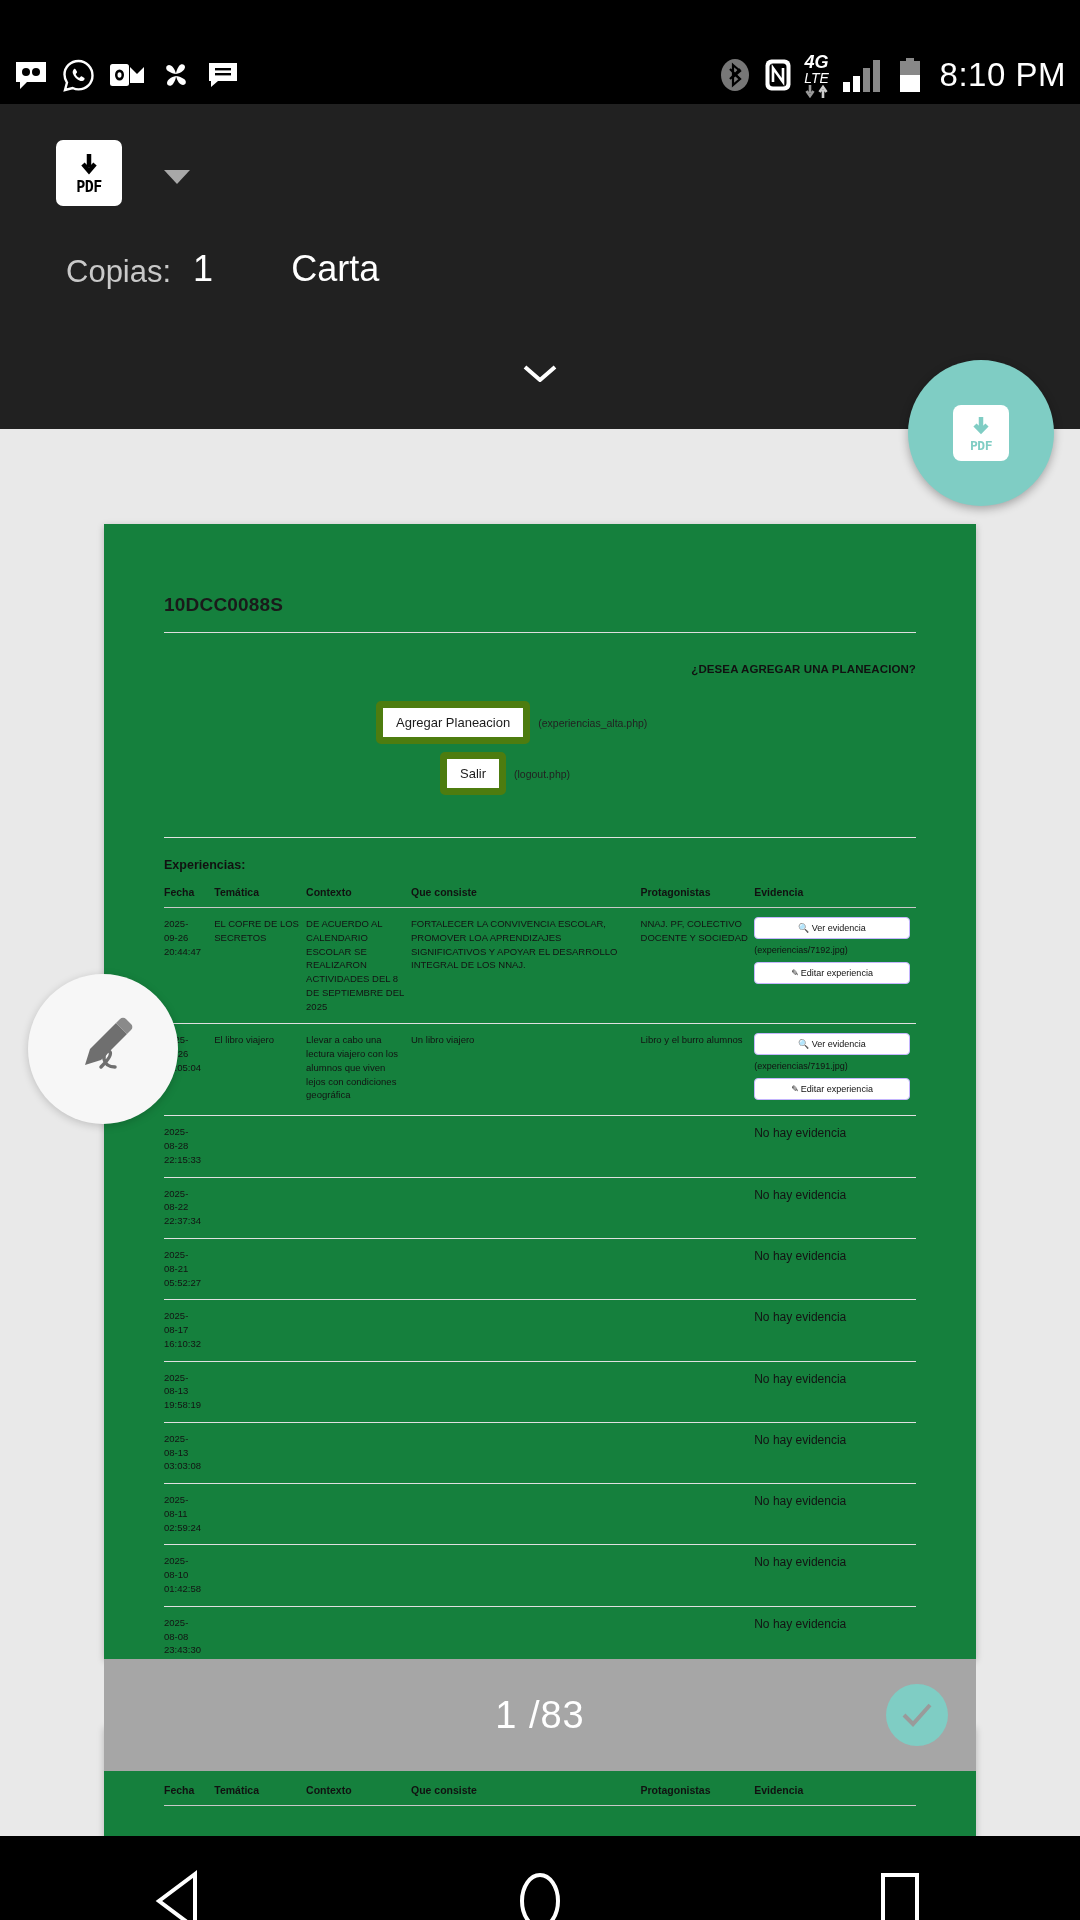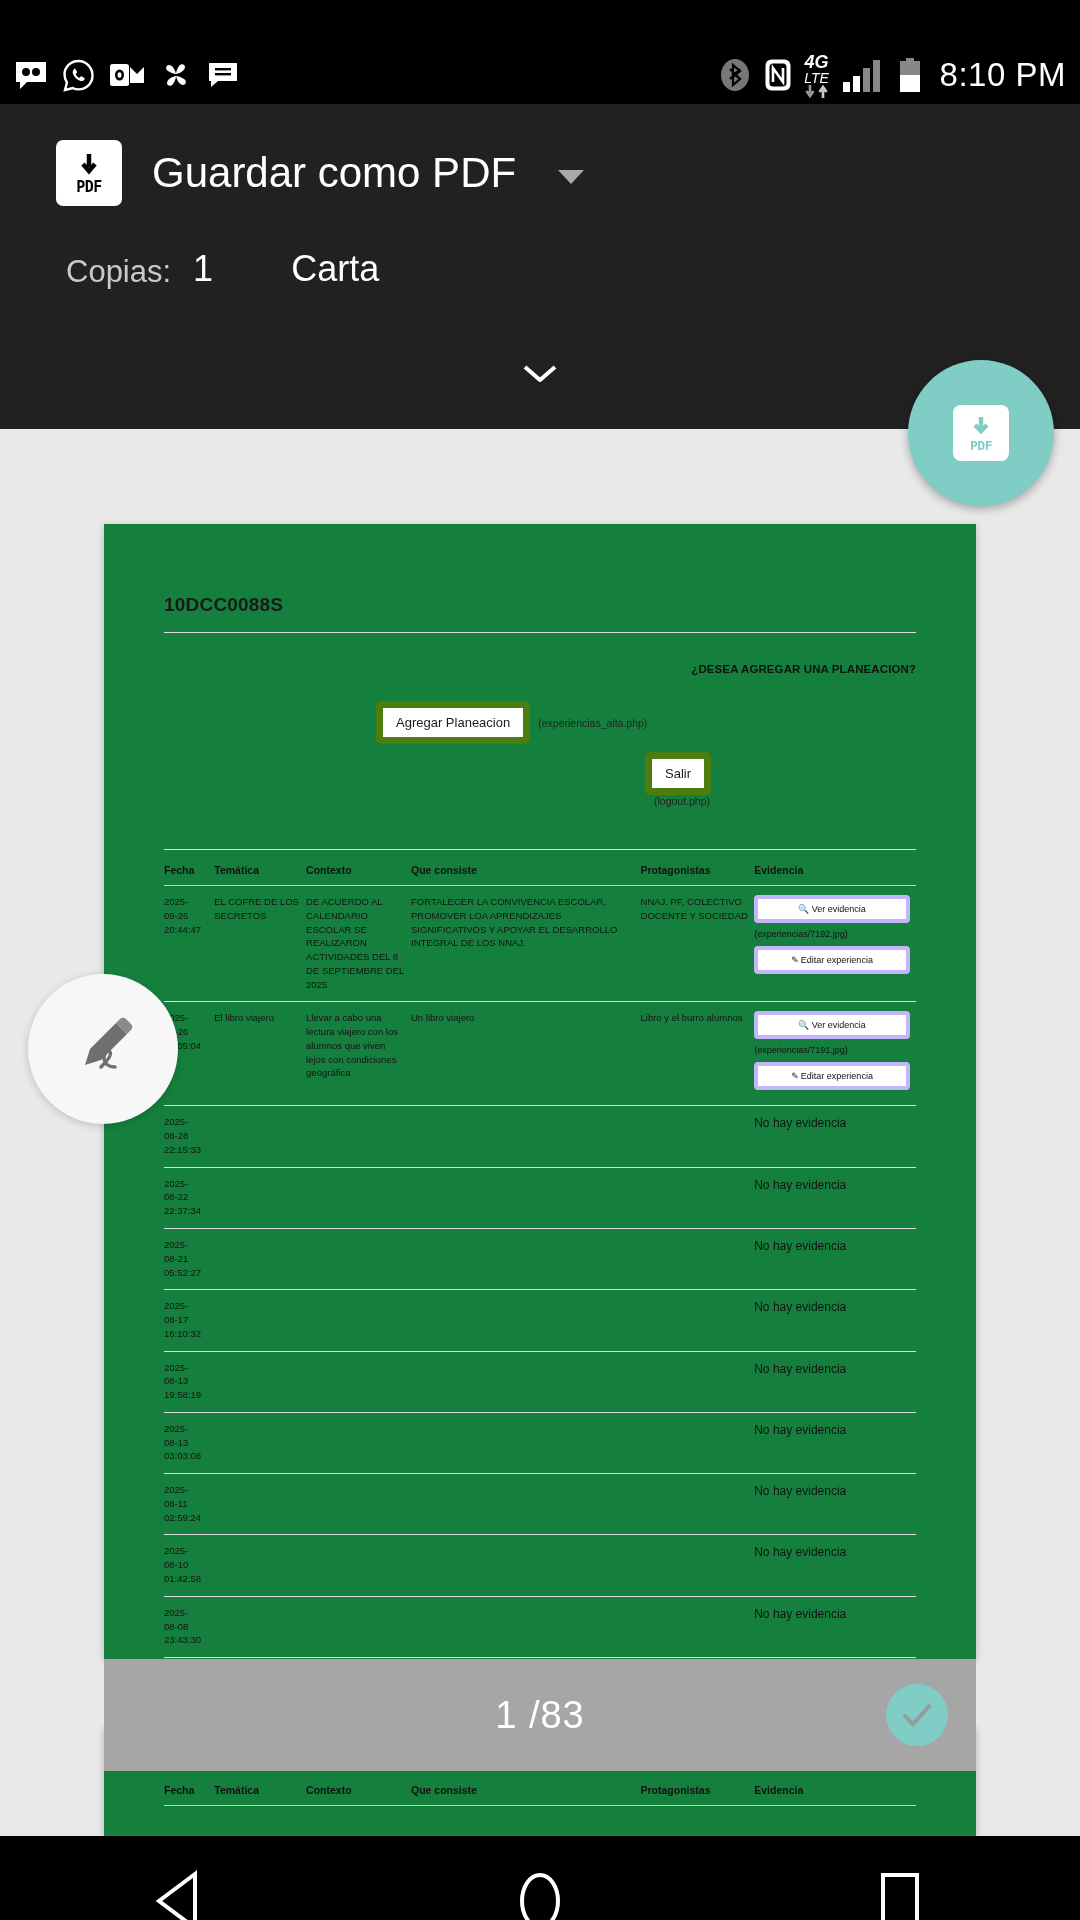--- a/index.html
+++ b/index.html
@@ -94,21 +94,21 @@
     font-family: "Liberation Sans", sans-serif; letter-spacing: .2px;
   }
   .hr { border: 0; border-top: 1px solid #dedede; margin: 16px 0 0 0; }
 
   .ask {
     text-align: right; font-size: 11.5px; font-weight: bold; color: #111;
     margin-top: 30px; letter-spacing: .1px;
   }
   .btnrow { display: flex; align-items: center; margin-top: 26px; }
   .btnrow.r1 { padding-left: 212px; }
-  .btnrow.r2 { padding-left: 276px; margin-top: 8px; flex-direction: column; }
+  .btnrow.r2 { padding-left: 276px; margin-top: 8px; }
   .wbtn {
     border: 7px solid #4d7c0f; border-radius: 5px; background: #fff;
     font-size: 13px; color: #1c1c1c; padding: 7px 13px;
     font-family: "Liberation Sans", sans-serif;
   }
   .fname { font-size: 10.5px; color: #222; margin-left: 8px; }
 
   .hr2 { border: 0; border-top: 1px solid #e2e2e2; margin: 42px 0 0 0; }
   .exp-label { font-size: 12.5px; font-weight: bold; color: #111; margin-top: 20px; }
 
@@ -123,21 +123,21 @@
   }
   .c-fecha { width: 46px; }
   .c-tema  { width: 84px; }
   .c-ctx   { width: 96px; }
   .c-que   { width: 210px; }
   .c-prot  { width: 104px; }
   .c-evi   { width: 148px; }
   .nowrapdate { white-space: pre-line; }
 
   .ev-btn {
-    display: block; width: 100%; border: 4px solid #c4b5fd; border-radius: 4px;
+    display: block; width: 100%; border: 1px solid #c4b5fd; border-radius: 4px;
     background: #fff; font-size: 9px; color: #111; padding: 5px 0;
     text-align: center; margin-bottom: 5px;
   }
   .ev-path { font-size: 9px; color: #111; margin-bottom: 5px; }
   .no-ev { font-size: 12px; color: #131313; }
   .mini-ico { font-size: 9px; margin-right: 2px; }
 
   
   .page2 .doc { padding: 44px 60px 0 60px; }
   table.exp.hdr-only th { border-bottom: 1px solid #c9c9c9; }
@@ -232,21 +232,20 @@
   </div>
 
   <div class="printbar">
     <div class="printer-row">
       <div class="pdf-badge">
         <svg width="30" height="28" viewBox="0 0 30 28">
           <path d="M15 2v13M9 12l6 7 6-7" stroke="#000" stroke-width="4.5" fill="none"></path>
         </svg>
         <span class="pdftxt">PDF</span>
       </div>
-      <div class="printer-name">Guardar como PDF</div>
       <div class="caret-down"></div>
     </div>
     <div class="opts-row">
       <span class="opt-label">Copias:</span>
       <span class="opt-value">1</span>
       <span class="opt-gap"></span>
       <span class="opt-value">Carta</span>
     </div>
     <svg class="expand-chevron" viewBox="0 0 34 18">
       <path d="M2 3l15 13L32 3" stroke="#fff" stroke-width="4" fill="none"></path>
@@ -282,20 +281,21 @@
         <div class="btnrow r1">
           <button class="wbtn">Agregar Planeacion</button>
           <span class="fname">(experiencias_alta.php)</span>
         </div>
         <div class="btnrow r2">
           <button class="wbtn">Salir</button>
           <span class="fname">(logout.php)</span>
         </div>
 
         <hr class="hr2">
+        <div class="exp-label">Experiencias:</div>
 
         <table class="exp">
           <colgroup>
             <col class="c-fecha">
               <col class="c-tema">
               <col class="c-ctx">
             <col class="c-que">
               <col class="c-prot">
               <col class="c-evi">
           </colgroup>

